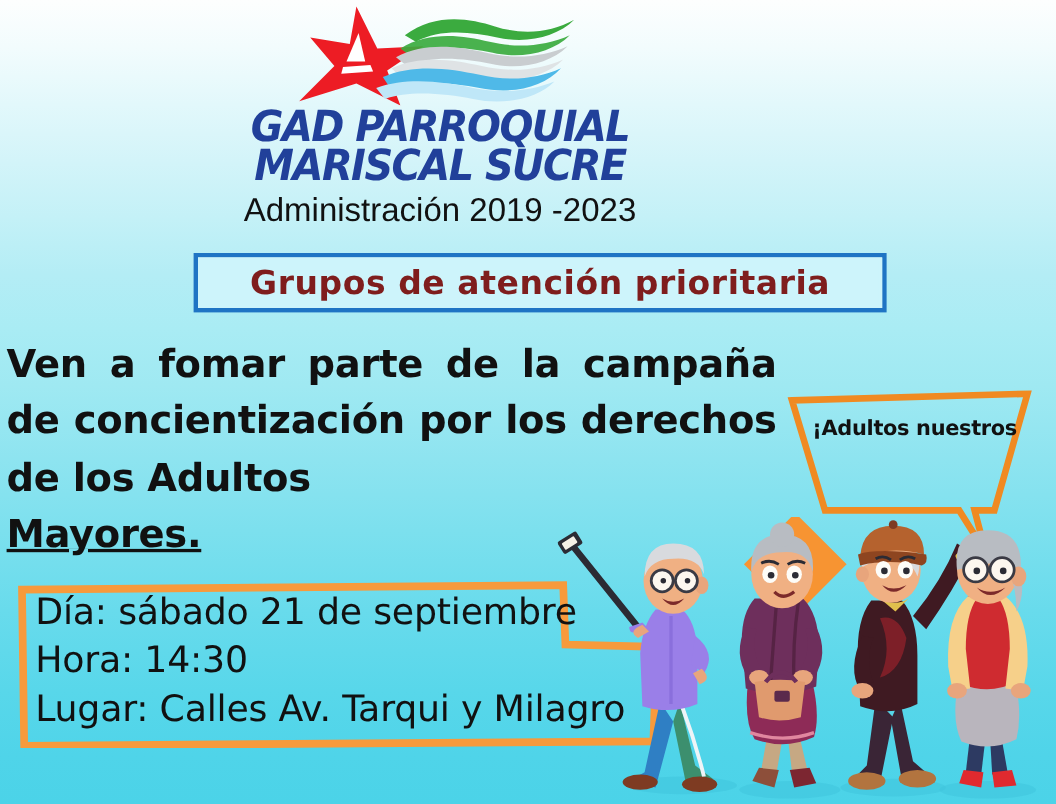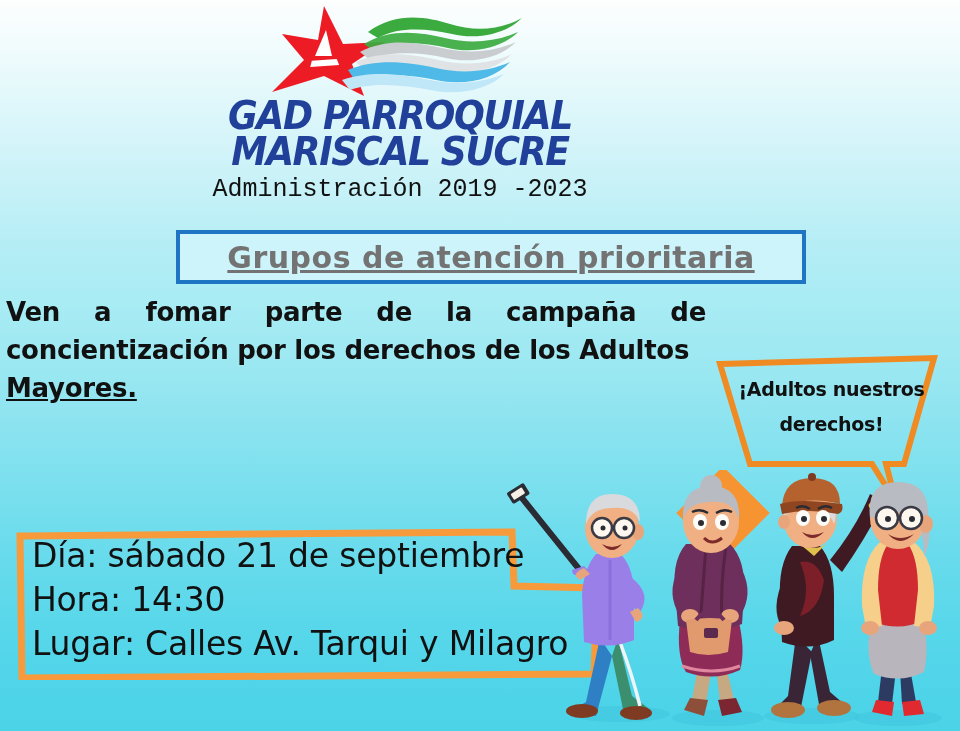--- a/index.html
+++ b/index.html
@@ -33,45 +33,45 @@
   .logo-line{
     font-family:"DejaVu Sans","Liberation Sans",sans-serif;
     font-weight:bold;font-style:italic;
     color:#21409a;letter-spacing:-1.5px;
     line-height:0.92;
     transform:scaleX(0.93);
   }
   #logo-line1{font-size:39px;margin-top:2px;}
   #logo-line2{font-size:39px;}
   #logo-admin{
-    font-size:25px;color:#111;margin-top:5px;letter-spacing:0px;
-    font-family:Liberation Mono, monospace;
+    font-size:30px;color:#111;margin-top:5px;letter-spacing:0px;
+    font-family:Liberation Sans, sans-serif;
   }
 
   
   #title-banner{
     position:absolute;left:176px;top:230px;width:630px;height:54px;
     background:#1f74c4;padding:4px;box-sizing:border-box;
   }
   #title-banner-inner{
     width:100%;height:100%;box-sizing:border-box;
     border:3px solid #cdf4fb;background:#cdf4fb;
     display:flex;align-items:center;justify-content:center;
   }
   #title-text{
     font-family:"DejaVu Sans","Liberation Sans",sans-serif;
-    font-weight:bold;font-size:30px;color:#737373;
-    letter-spacing:0.5px;white-space:nowrap;text-decoration:underline;
+    font-weight:bold;font-size:30px;color:#7f1d1d;
+    letter-spacing:0.5px;white-space:nowrap;
   }
 
   
   #body-text{
-    position:absolute;left:6px;top:293px;width:700px;
-    font-family:"DejaVu Sans","Liberation Sans",sans-serif;
-    font-weight:bold;font-size:26px;color:#111;
+    position:absolute;left:6px;top:307px;width:700px;
+    font-family:"DejaVu Sans","Liberation Sans",sans-serif;
+    font-weight:bold;font-size:35px;color:#111;
     text-align:justify;line-height:1.47;
     letter-spacing:-0.3px;
   }
   #body-text::after{content:"";display:inline-block;width:100%;}
   #body-text span.lastline{display:block;text-align:left;text-decoration:underline;}
 
   
   #details-box{
     position:absolute;left:14px;top:528px;width:600px;height:152px;
   }
@@ -152,21 +152,20 @@
       <div class="detail-line">Lugar: Calles Av. Tarqui y Milagro</div>
     </div>
   </div>
 
   <div id="speech-bubble">
     <svg width="254" height="170" viewBox="0 0 254 170" xmlns="http://www.w3.org/2000/svg">
       <path d="M14 12 L228 6 L198 112 L180 112 L190 150 L166 112 L44 112 Z" fill="none" stroke="#f08a22" stroke-width="6" stroke-linejoin="miter"></path>
     </svg>
     <div id="bubble-text">
       <div>¡Adultos nuestros</div>
-      <div>derechos!</div>
     </div>
   </div>
 
   <div id="illustration">
     <svg width="460" height="261" viewBox="0 0 460 261" xmlns="http://www.w3.org/2000/svg">
 
       <g>
         <rect x="190" y="10" width="66" height="66" fill="#f79432" transform="rotate(45 223 43)"></rect>
       </g>
 

